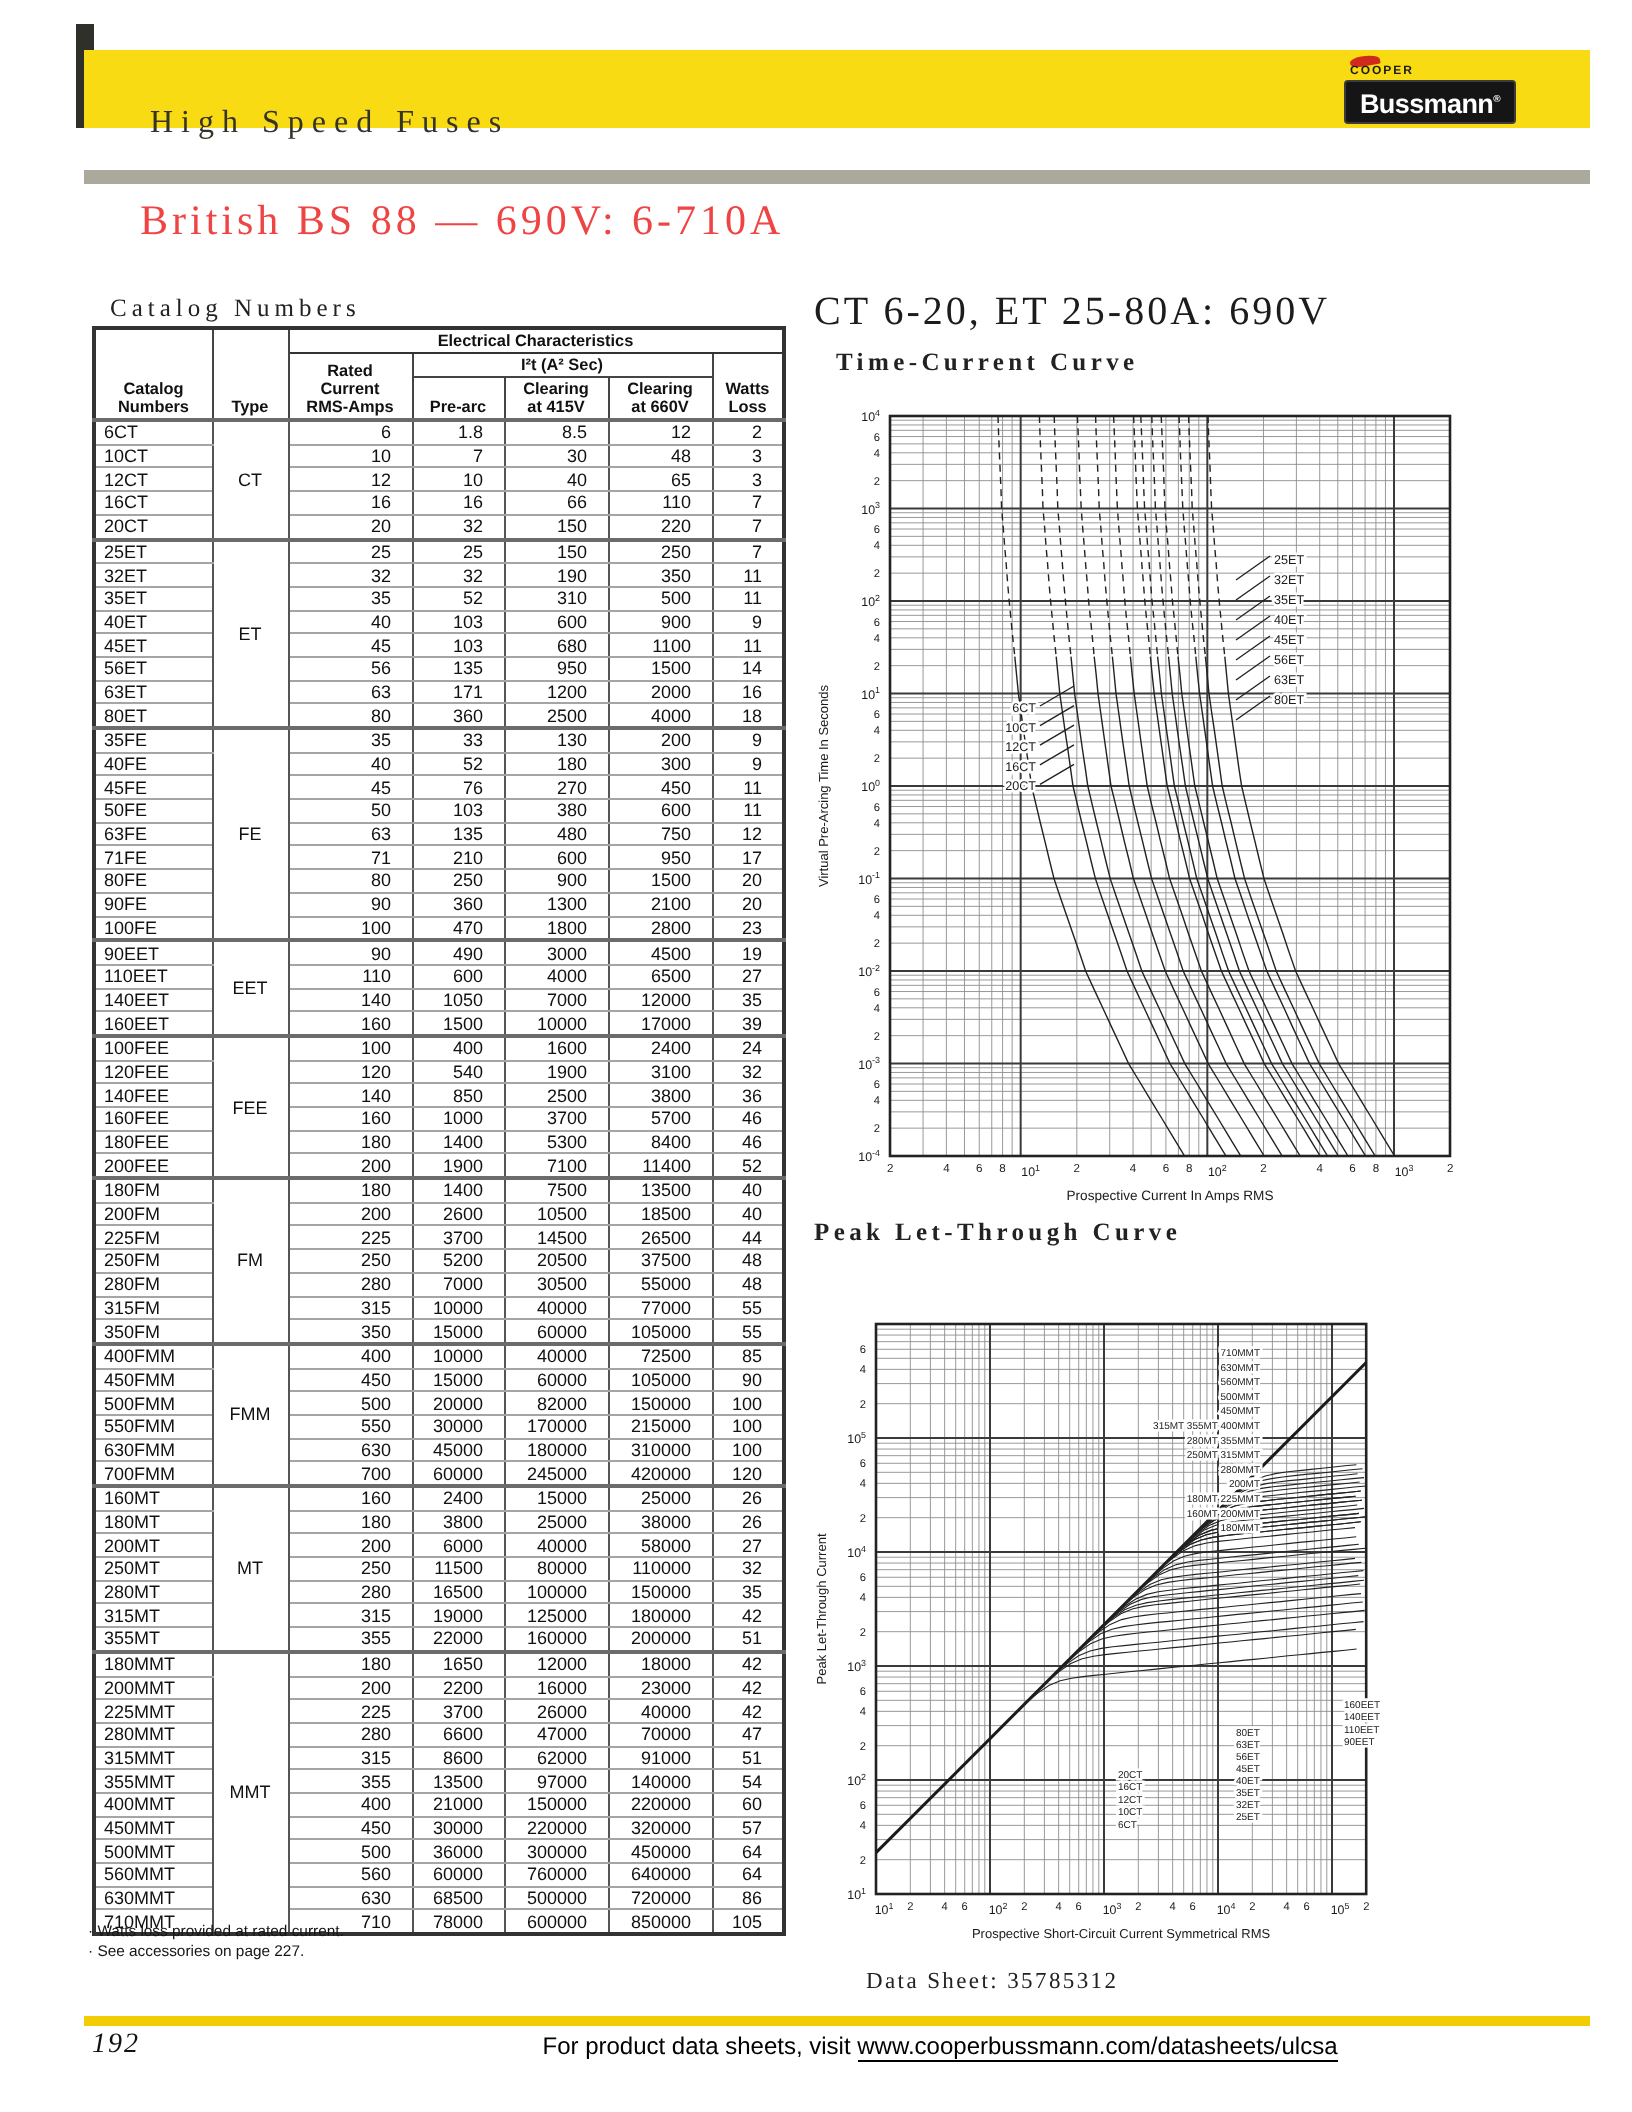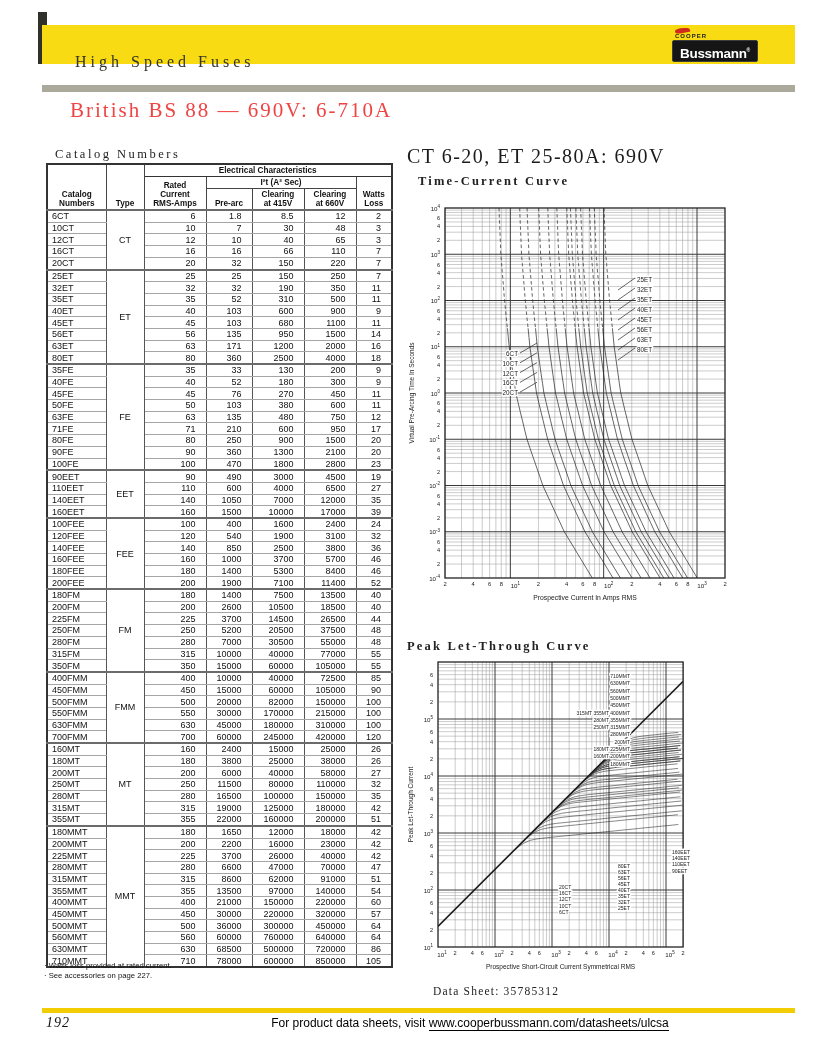--- a/index.html
+++ b/index.html
@@ -34,21 +34,21 @@
      border-right:1px solid #555;border-bottom:0.6px solid #a5a5a5;}
   td.cat{text-align:left;padding-left:4px;}
   td.type{text-align:center;border-bottom:none;}
   td.num{text-align:right;padding-right:10px;}
   .footnotes{left:44px;top:961px;width:348px;font-size:7.7px;line-height:1.28;color:#151515;}
   
   .charts-title{left:407px;top:145px;font-family:"Liberation Serif",serif;font-size:20px;
                 letter-spacing:1.5px;color:#1c1c1c;}
   .tc-title,.pk-title{font-family:"Liberation Serif",serif;font-size:12.5px;letter-spacing:2.2px;color:#222;font-weight:bold;}
   .tc-title{left:418px;top:174px;}
-  .pk-title{left:407px;top:639px;}
+  .pk-title{left:407px;top:609px;}
   svg text{font-family:"Liberation Sans",sans-serif;}
   #chart1{left:405px;top:192px;}
   #chart2{left:405px;top:652px;}
   .datasheet{left:433px;top:985px;font-family:"Liberation Serif",serif;font-size:11.5px;
              letter-spacing:1.2px;color:#222;}
   
   .footer-bar{left:42px;top:1008px;width:753px;height:5px;background:#F2CD04;}
   .page-num{left:46px;top:1015px;font-family:"Liberation Serif",serif;font-size:14px;letter-spacing:1px;font-style:italic;}
   .footer-text{left:120px;top:1016px;width:700px;text-align:center;font-size:12px;color:#000;}
   .footer-text .u{border-bottom:1px solid #000;}

